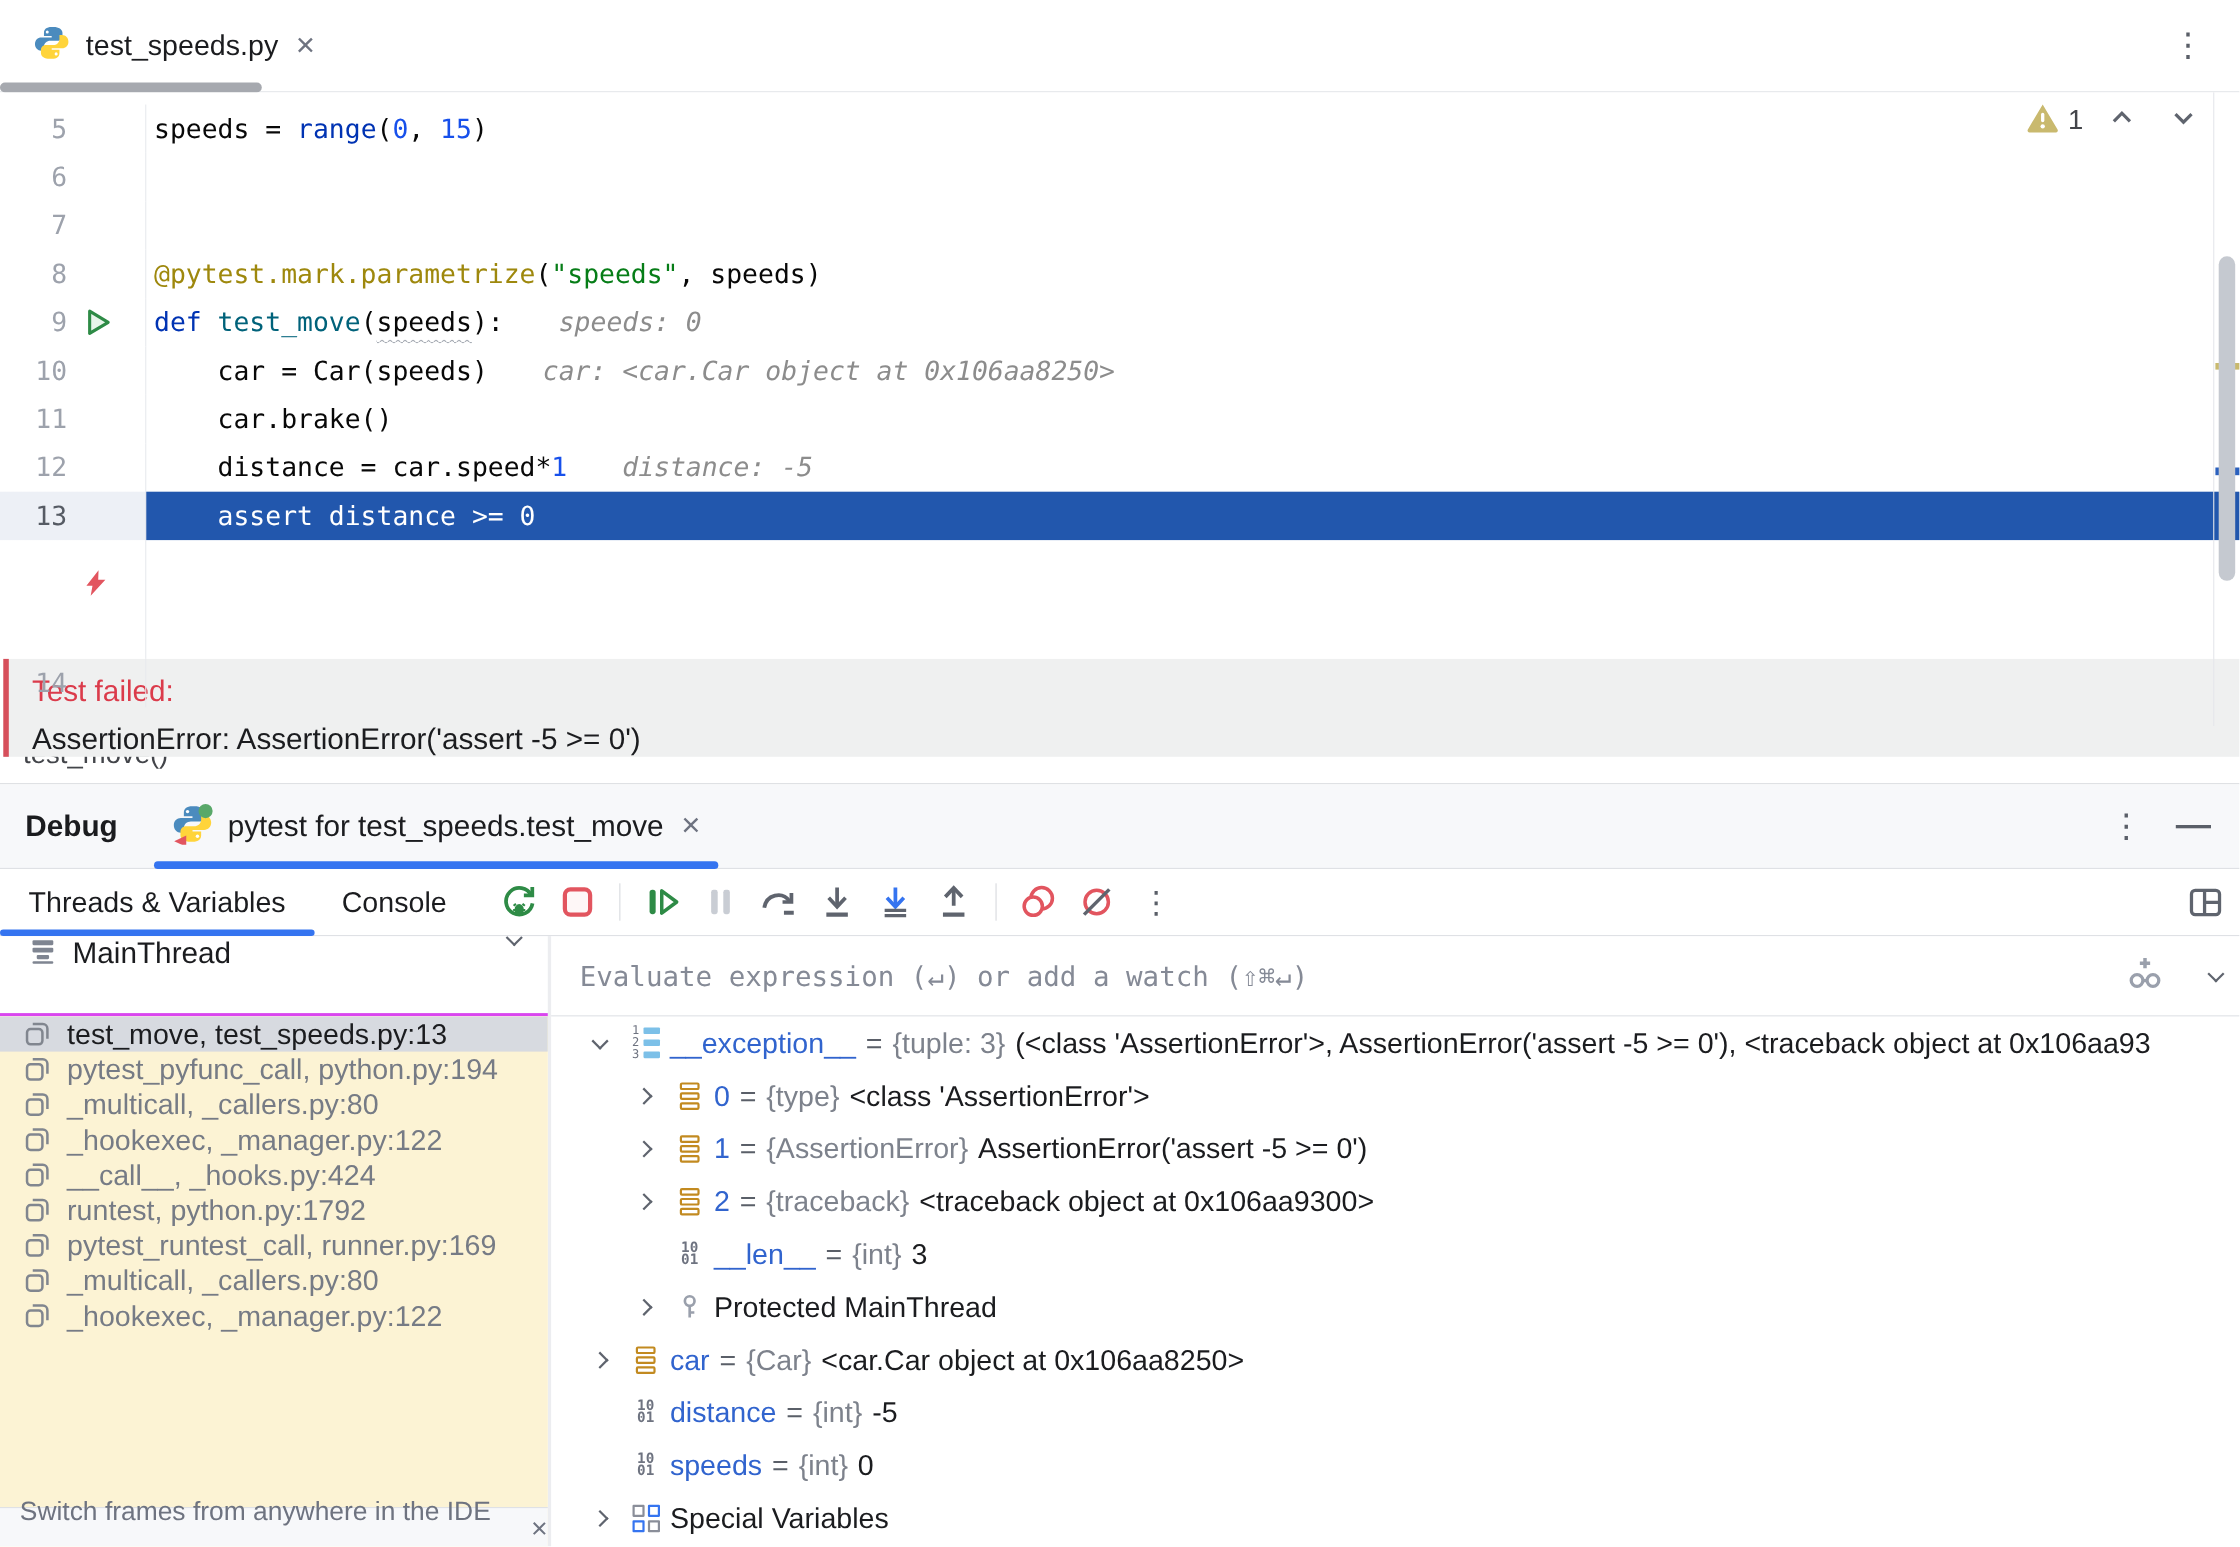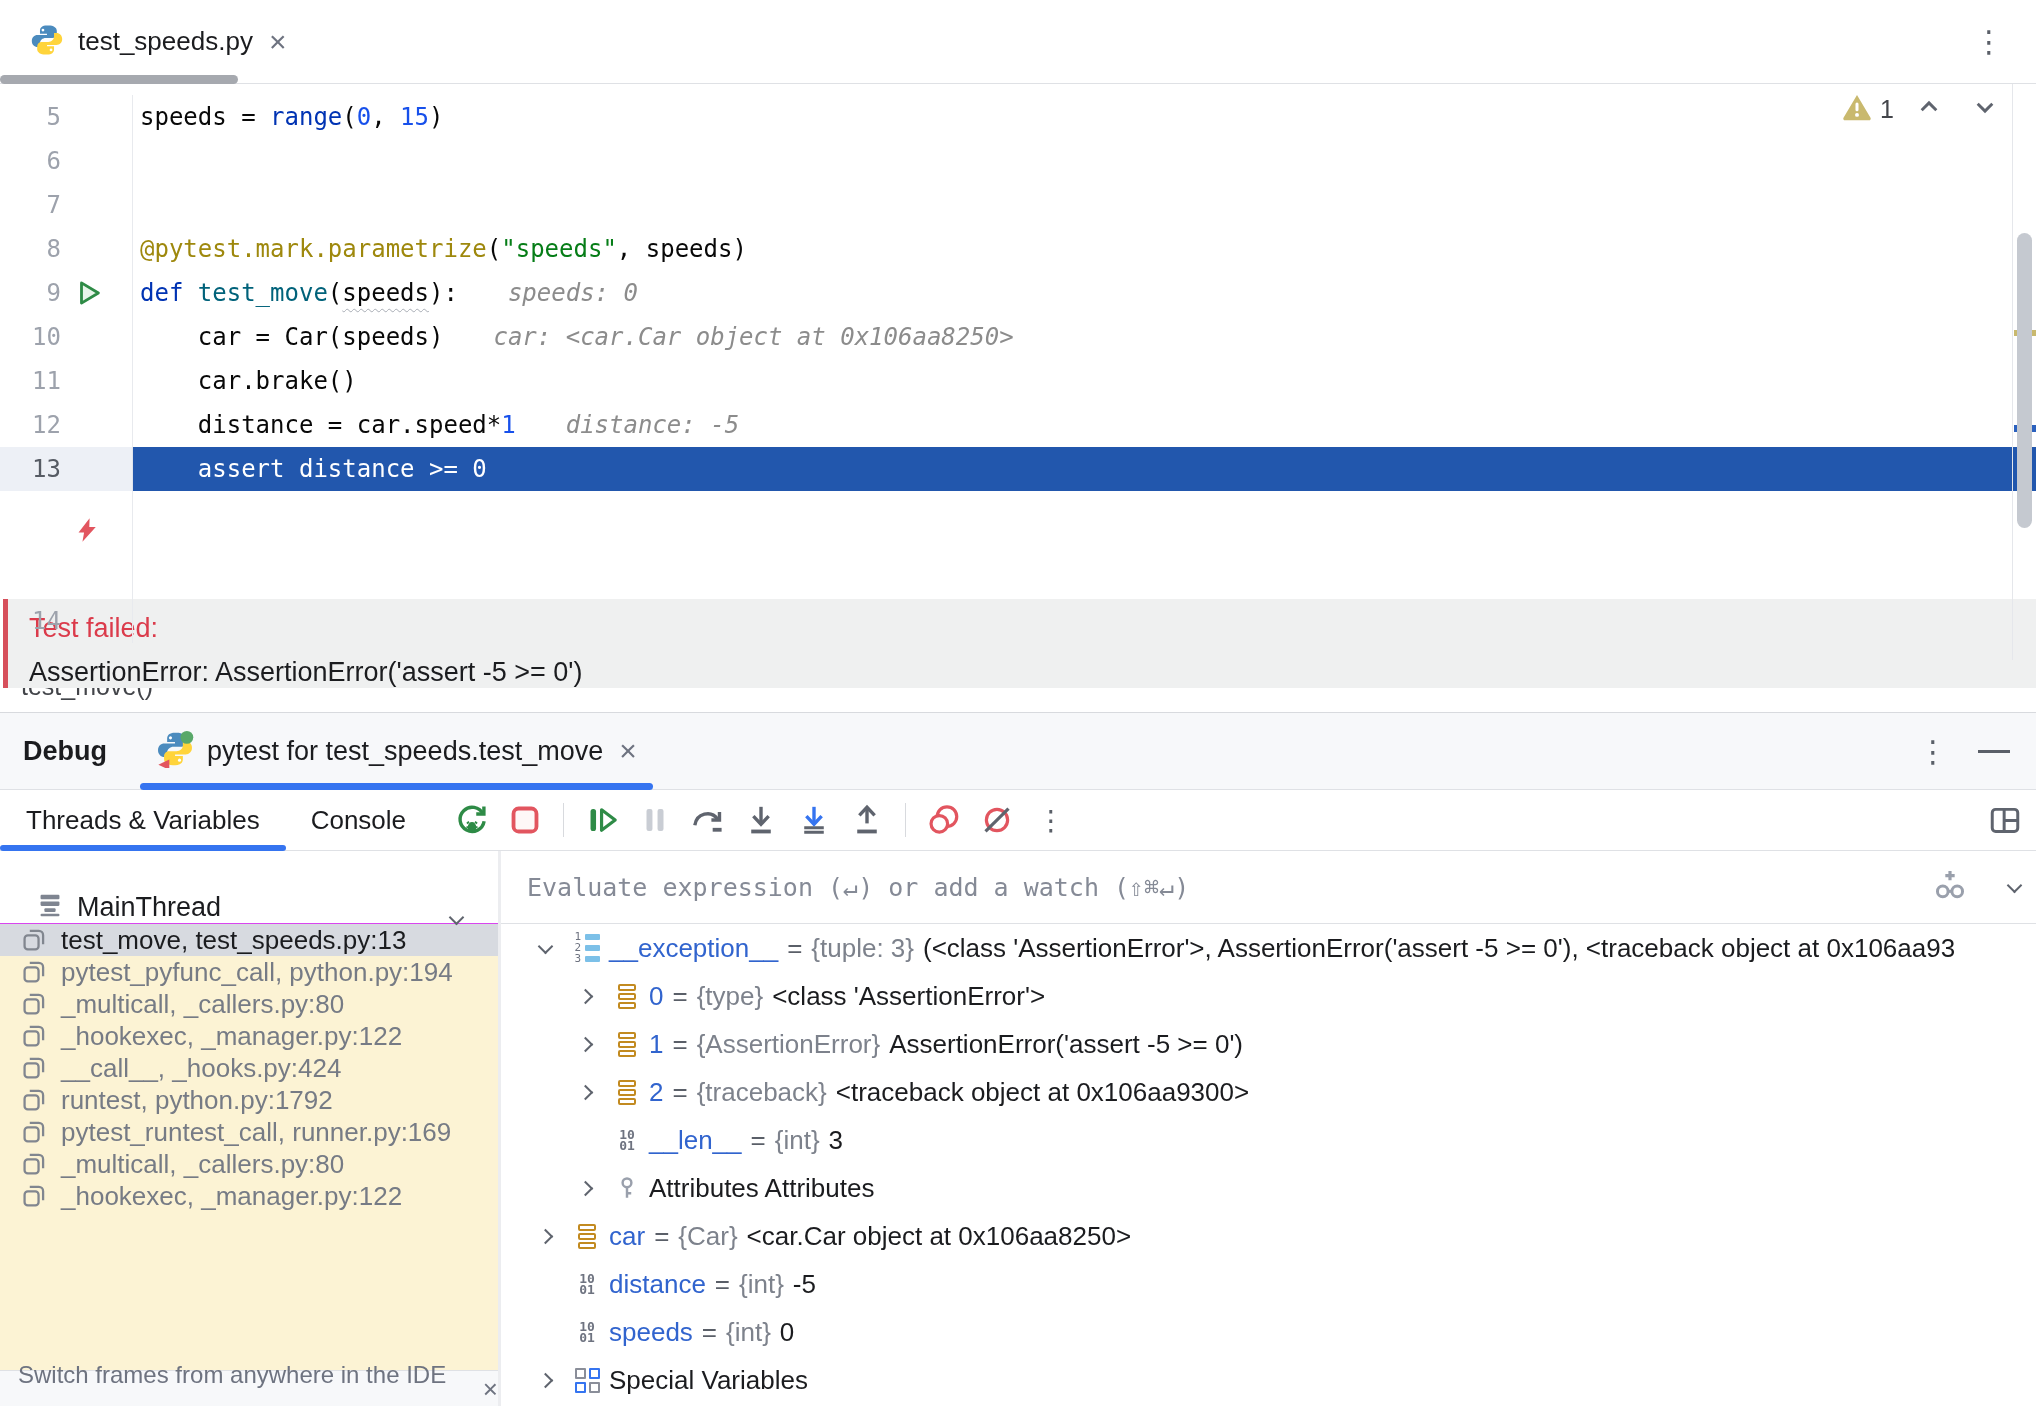--- a/index.html
+++ b/index.html
@@ -85,22 +85,22 @@
   .ticons { display:flex; align-items:center; margin-left:24px; gap:19px; }
   .ticon { width:34px; height:34px; display:flex; align-items:center; justify-content:center; }
   .tsep { width:1px; height:34px; background:#D8DADE; margin:0 2px; }
   .tkebab { color:#5A5F68; font-size:28px; font-family:"DejaVu Sans",sans-serif; padding:0 4px;}
   .layouticon { position:absolute; right:14px; display:flex; }
 
   
   .panels { display:flex; height:555px; }
   .lpanel { width:501px; flex:none; border-right:3px solid #ECEDF0; display:flex;
             flex-direction:column; position:relative; }
-  .lhead { height:73px; flex:none; border-bottom:1px solid #d946ef; display:flex;
-           align-items:flex-end; padding:0 36px; }
+  .lhead { height:73px; flex:none; border-bottom:3px solid #d946ef; display:flex;
+           align-items:flex-start; padding:0 25px; }
   .lhead-label { font-size:27px; margin-left:13px; flex:1; }
   .frames { flex:1; background:#FCF3D4; overflow:hidden; padding-bottom:36px; }
   .frow { height:32px; display:flex; align-items:center; padding-left:21px;
           font-size:26px; color:#767B85; }
   .frow .fl { margin-left:14px; white-space:nowrap; }
   .frow.selected { background:#D7DAE0; color:#1B1C1F; }
   .lfoot { position:absolute; left:0; right:0; bottom:0; height:36px; background:#F7F8FA;
            border-top:1px solid #DFE1E5; display:flex; align-items:center; padding-left:18px;
            font-size:24px; color:#6E7380; }
   .lfoot .xbtn { font-size:26px; margin-left:14px; }
@@ -594,21 +594,21 @@
               <span class="chev r"></span>
             </span>
             <span class="islot">
               <span style="display: inline-flex;">
                 <svg width="26" height="26" viewBox="0 0 16 16" fill="none" xmlns="http://www.w3.org/2000/svg">
                   <circle cx="8" cy="4.8" r="2.7" stroke="#9AA0AC" stroke-width="1.5"></circle>
                   <path d="M8 7.6 V14 M8 11.2 h2.6" stroke="#9AA0AC" stroke-width="1.5"></path>
                 </svg>
               </span>
             </span>
-            <span class="vname vplain">Attributes Attributes</span>
+            <span class="vname vplain">Protected MainThread</span>
           </div>
           <div class="vrow" style="padding-left: 24px;">
             <span class="slot">
               <span class="chev r"></span>
             </span>
             <span class="islot">
               <span style="display: inline-flex;">
                 <span class="ic-list">
                   <i></i>
                   <i></i>

